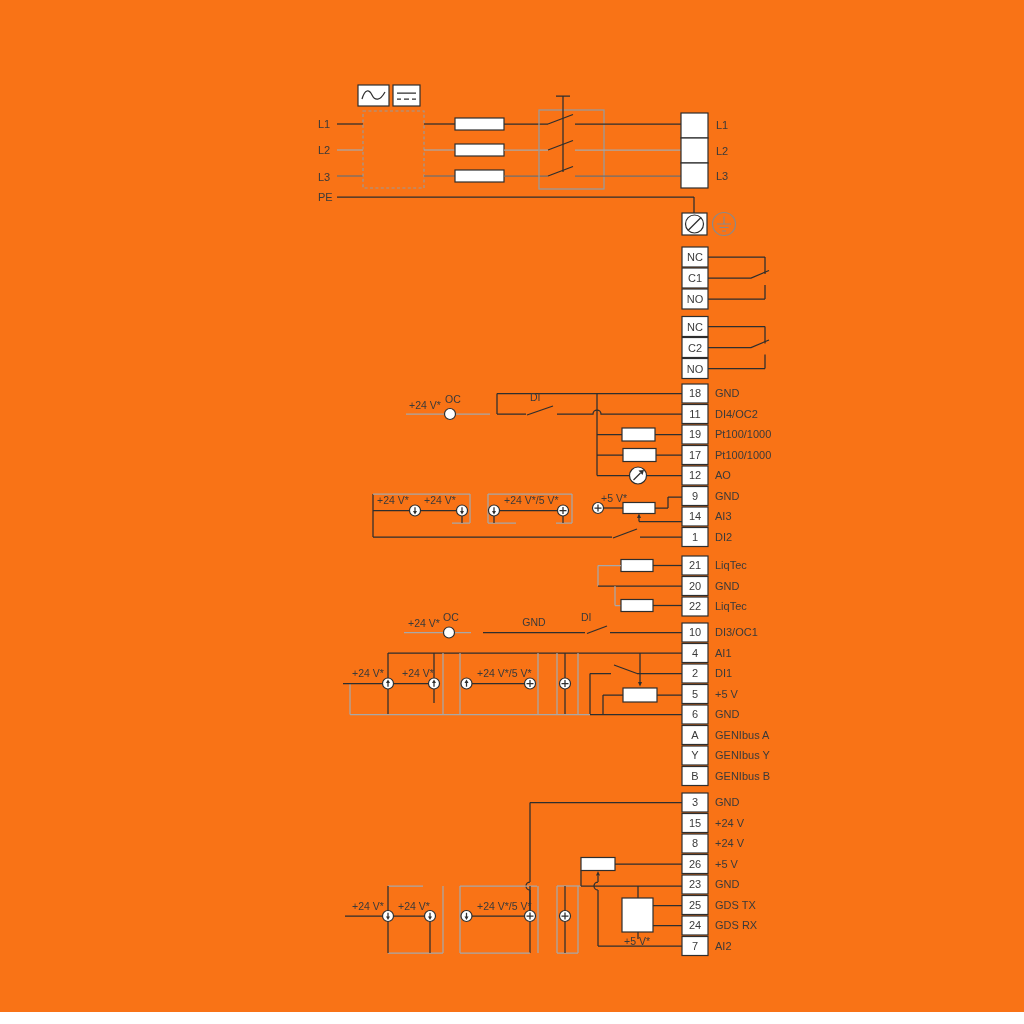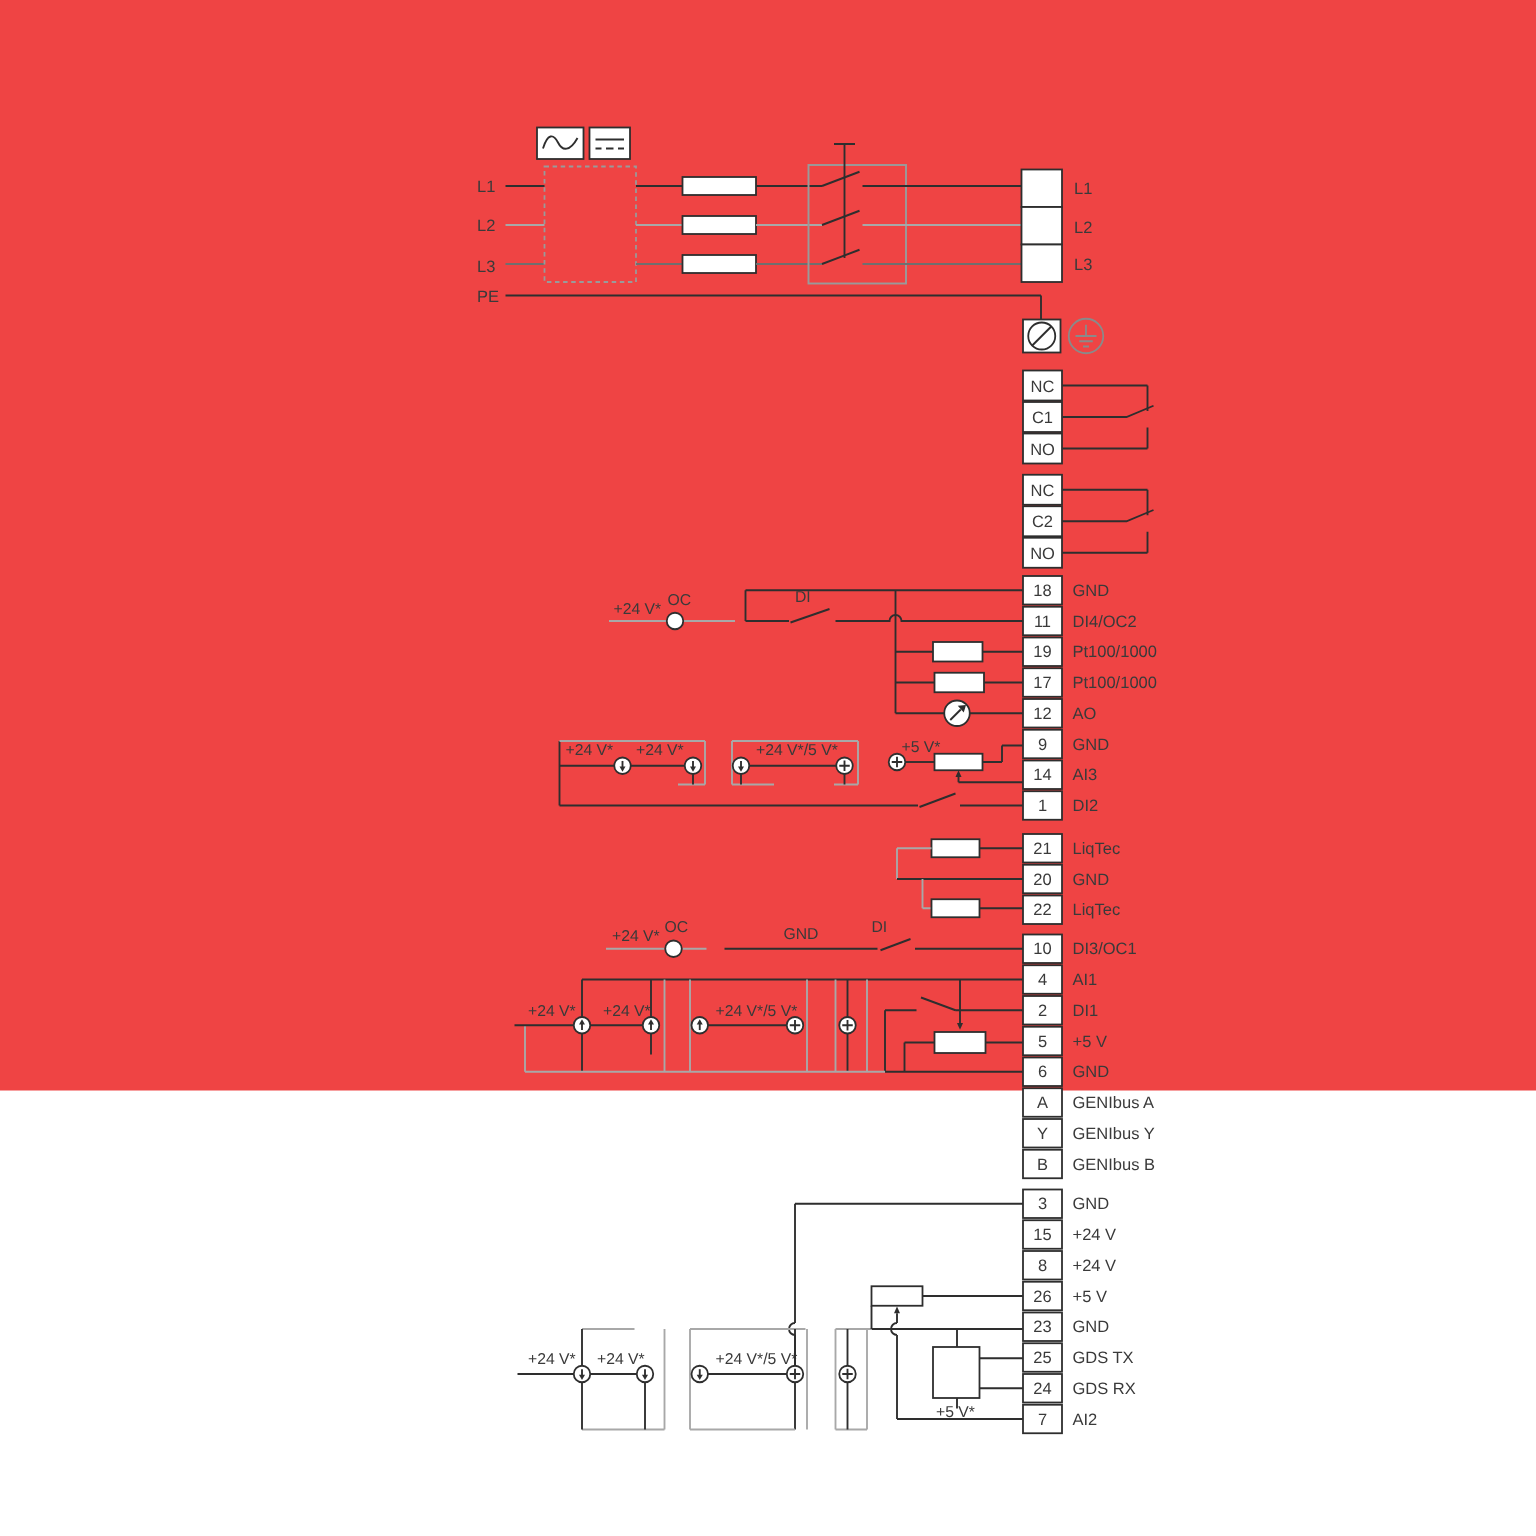--- a/index.html
+++ b/index.html
@@ -1,16 +1,16 @@
 <!DOCTYPE html>
 <html><head>
 <meta charset="utf-8">
 <style>
   html,body{margin:0;padding:0;background:#ffffff;width:1024px;height:1024px;overflow:hidden}
-  #stage{position:relative;width:1024px;height:727px;background:#ef4444}
+  #stage{position:relative;width:1024px;height:1012px;background:#f97316}
   svg{position:absolute;left:0;top:0}
   text{font-family:"Liberation Sans","DejaVu Sans",sans-serif;fill:#3a3a3a}
   .t11{font-size:11px}
   .t10{font-size:10.5px}
   .mid{text-anchor:middle}
   .k{stroke:#2e2e2e;stroke-width:1.25;fill:none}
   .k2{stroke:#6f6f6f;stroke-width:1.25;fill:none}
   .g{stroke:#a8a8a8;stroke-width:1.25;fill:none}
   .cell{fill:#fff;stroke:#2e2e2e;stroke-width:1.2}
   .sym{fill:#fff;stroke:#2e2e2e;stroke-width:1.2}

